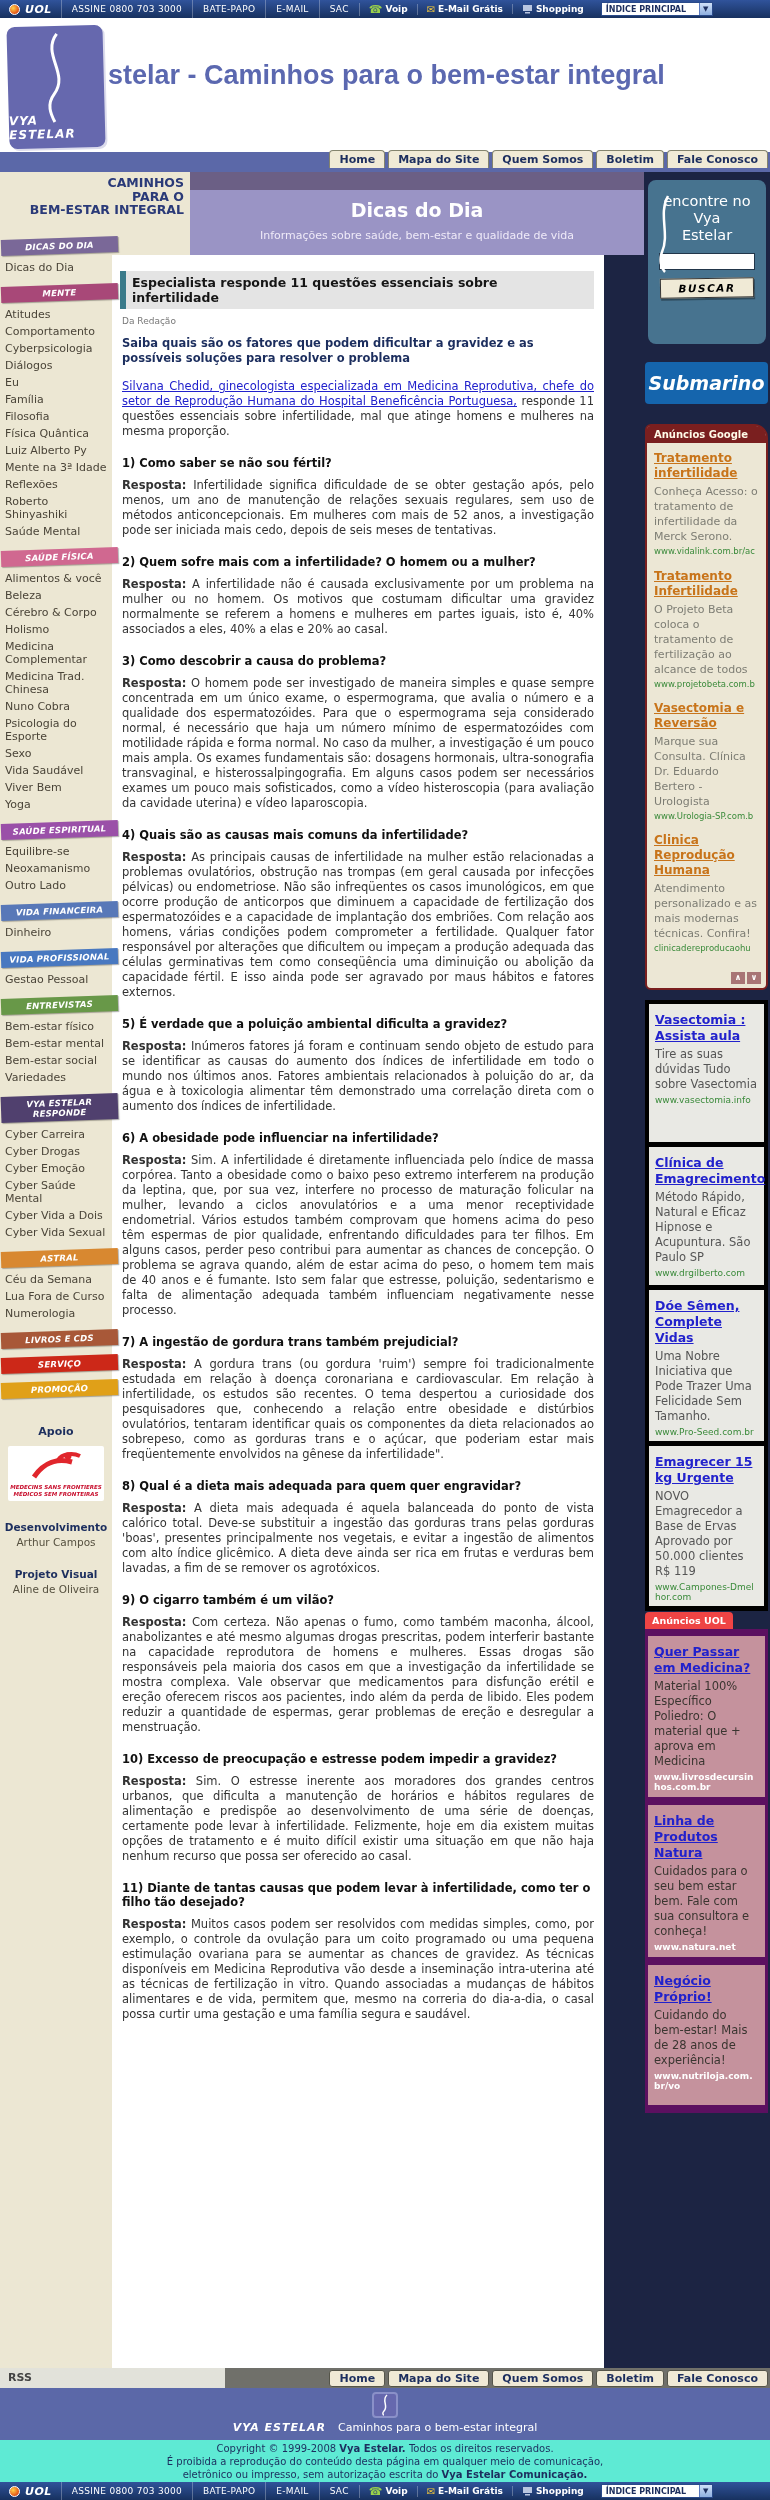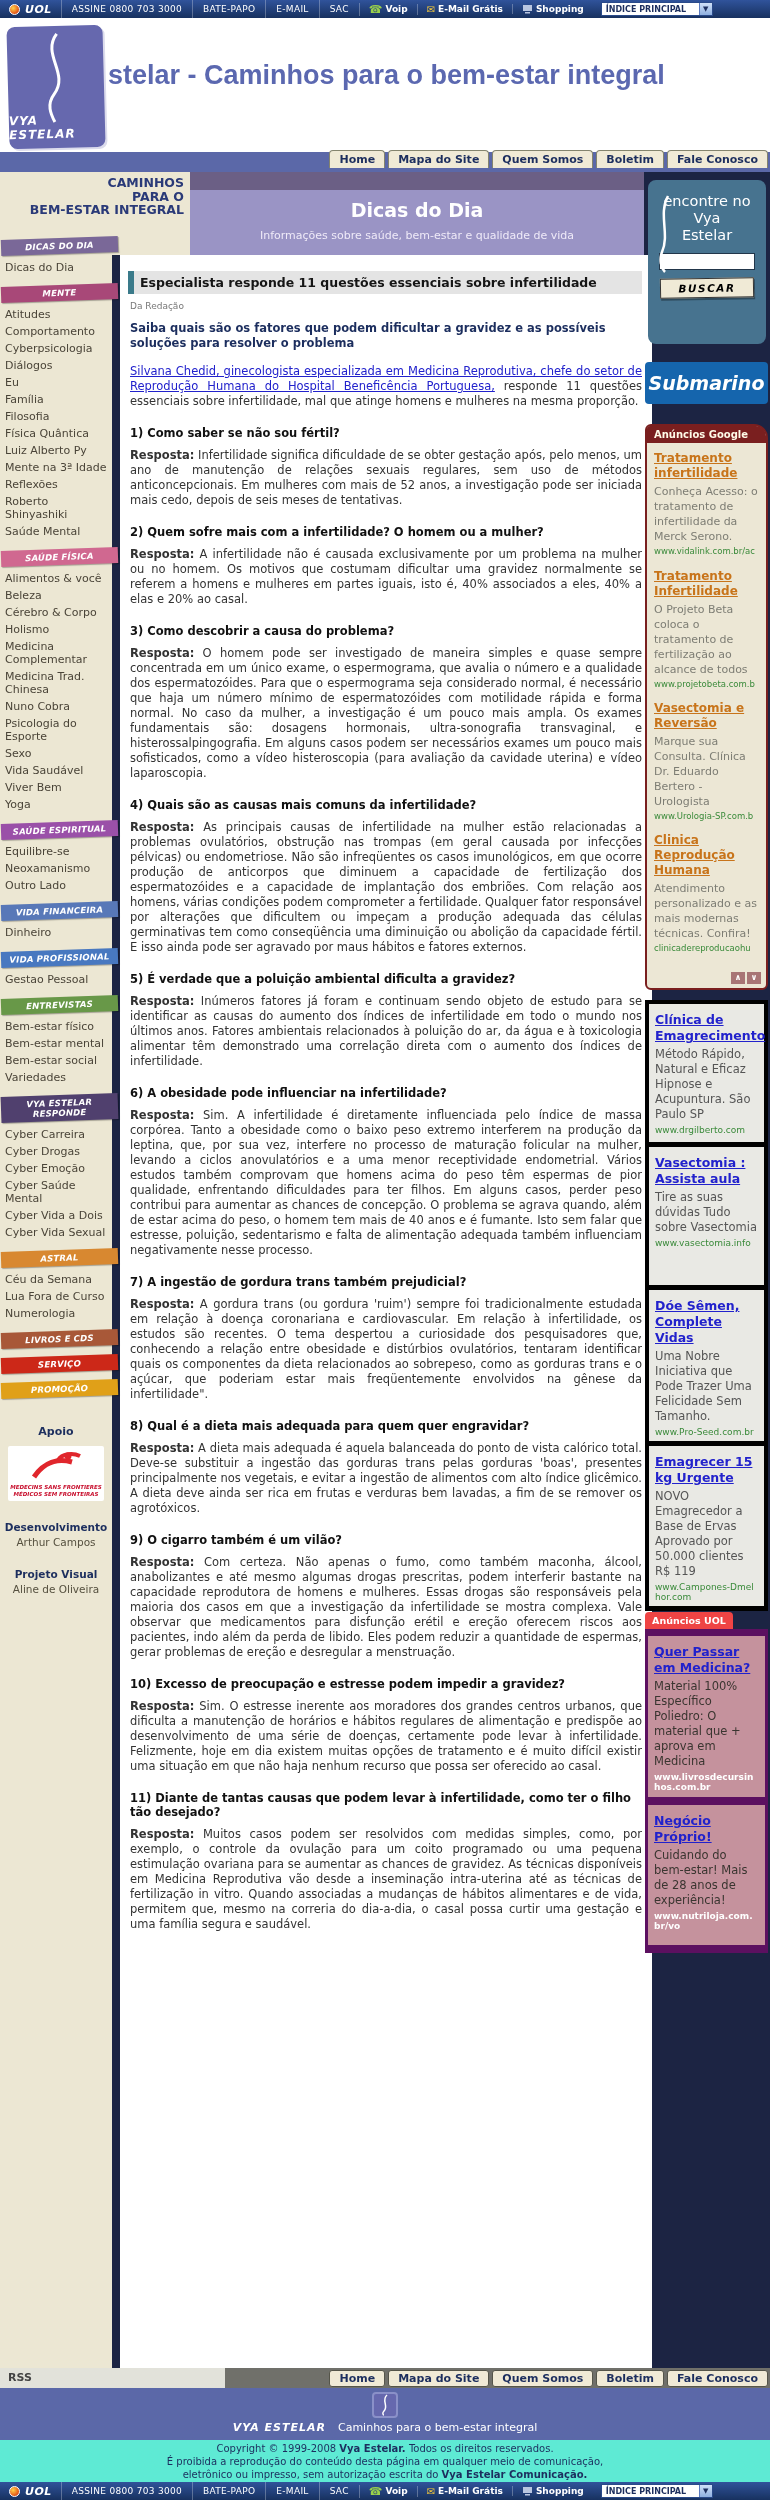--- a/index.html
+++ b/index.html
@@ -44,21 +44,21 @@
   .ribbon{width:117px;margin:9px 0 5px 1px;padding:3px 1px;transform:rotate(-2deg);text-align:center;color:#fff;font-weight:bold;font-style:italic;font-size:8.5px;letter-spacing:.2px;box-shadow:1px 1px 1px rgba(0,0,0,.3);cursor:pointer;position:relative;z-index:2}
   .side-link{display:block;font-size:11px;color:#4a4438;padding:2px 0 2px 5px;text-decoration:none;cursor:pointer}
   .apoio{margin-top:28px;text-align:center}
   .apoio-label{font-size:11px;font-weight:bold;color:#1c2e5e}
   .msf{width:96px;margin:8px auto 0;background:#fff;padding:4px 2px 3px;border-radius:2px;cursor:pointer}
   .msf-text{color:#c8102e;font-size:5.5px;font-weight:bold;font-style:italic;line-height:7px;white-space:nowrap}
   .credit-label{margin-top:20px;font-weight:bold;font-size:10.5px;color:#1c2e5e}
   .credit-name{font-size:10.5px;color:#55503f;margin-top:3px}
 
   
-  .article{position:absolute;top:255px;left:120px;width:532px;height:2113px;background:#fff;padding:16px 10px 0 8px}
+  .article{position:absolute;top:255px;left:112px;width:492px;height:2113px;background:#fff;padding:16px 10px 0 8px}
   .art-titlebar{background:#e4e4e4;border-left:6px solid #3a7a8a;padding:4px 6px;font-size:12.5px;font-weight:bold;color:#151515}
   .byline{font-size:9px;color:#777;margin:7px 0 10px 2px}
   .lead{font-size:11.5px;font-weight:bold;color:#1c2e5e;margin:0 0 13px 2px;line-height:15px}
   .intro{font-size:11.5px;line-height:15px;text-align:justify;color:#333;margin:0 0 15px 2px}
   .intro .link{color:#2121cc;text-decoration:underline;cursor:pointer}
   .qa h3{font-size:11.5px;margin:17px 0 8px 2px;color:#111}
   .qa p{font-size:11.5px;line-height:15px;text-align:justify;color:#333;margin:0 0 0 2px}
 
   
   .search-box{position:absolute;top:180px;left:648px;width:118px;height:164px;background:#47738f;border-radius:8px;text-align:center}
@@ -387,48 +387,53 @@
     </div>
   <div class="gads-nav">
     <span class="gads-btn">∧</span>
     <span class="gads-btn">∨</span>
   </div>
 </div>
 
 <div class="bads">
 
 <div class="bad">
+    <div class="bad-title">Vasectomia : Assista aula</div>
+    <div class="bad-body">Tire as suas dúvidas Tudo sobre Vasectomia</div>
+    <div class="bad-url">www.vasectomia.info</div>
+  </div>
+    <div class="bad">
     <div class="bad-title">Clínica de Emagrecimento</div>
     <div class="bad-body">Método Rápido, Natural e Eficaz Hipnose e Acupuntura. São Paulo SP</div>
     <div class="bad-url">www.drgilberto.com</div>
-  </div>
-    <div class="bad">
-    <div class="bad-title">Vasectomia : Assista aula</div>
-    <div class="bad-body">Tire as suas dúvidas Tudo sobre Vasectomia</div>
-    <div class="bad-url">www.vasectomia.info</div>
   </div>
     <div class="bad">
     <div class="bad-title">Dóe Sêmen, Complete Vidas</div>
     <div class="bad-body">Uma Nobre Iniciativa que Pode Trazer Uma Felicidade Sem Tamanho.</div>
     <div class="bad-url">www.Pro-Seed.com.br</div>
   </div>
     <div class="bad">
     <div class="bad-title">Emagrecer 15 kg Urgente</div>
     <div class="bad-body">NOVO Emagrecedor a Base de Ervas Aprovado por 50.000 clientes R$ 119</div>
     <div class="bad-url">www.Campones-Dmelhor.com</div>
   </div>
   </div>
 
 <div class="uads-header">Anúncios UOL</div>
 <div class="uads">
 
     <div class="uad">
     <div class="uad-title">Quer Passar em Medicina?</div>
     <div class="uad-body">Material 100% Específico Poliedro: O material que + aprova em Medicina</div>
     <div class="uad-url">www.livrosdecursinhos.com.br</div>
+  </div>
+    <div class="uad">
+    <div class="uad-title">Linha de Produtos Natura</div>
+    <div class="uad-body">Cuidados para o seu bem estar bem. Fale com sua consultora e conheça!</div>
+    <div class="uad-url">www.natura.net</div>
   </div>
     <div class="uad">
     <div class="uad-title">Negócio Próprio!</div>
     <div class="uad-body">Cuidando do bem-estar! Mais de 28 anos de experiência!</div>
     <div class="uad-url">www.nutriloja.com.br/vo</div>
   </div>
   </div>
 
 <div class="rssbar">
   <span class="rss-label">RSS</span>

